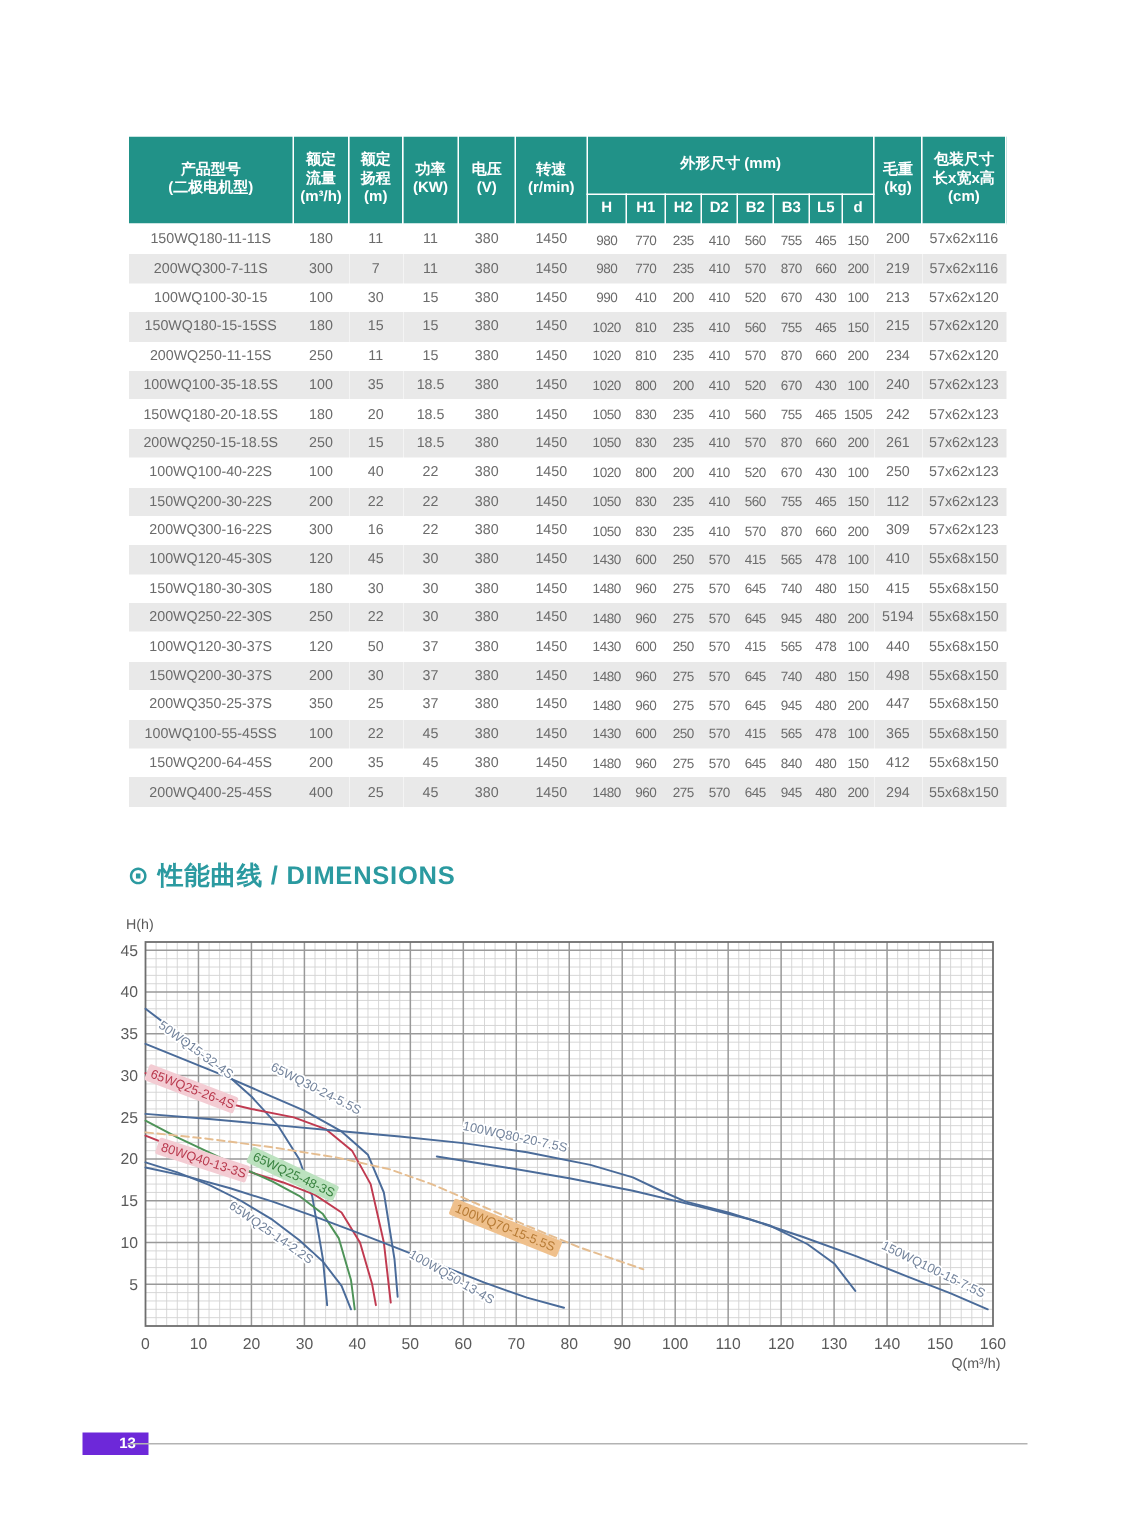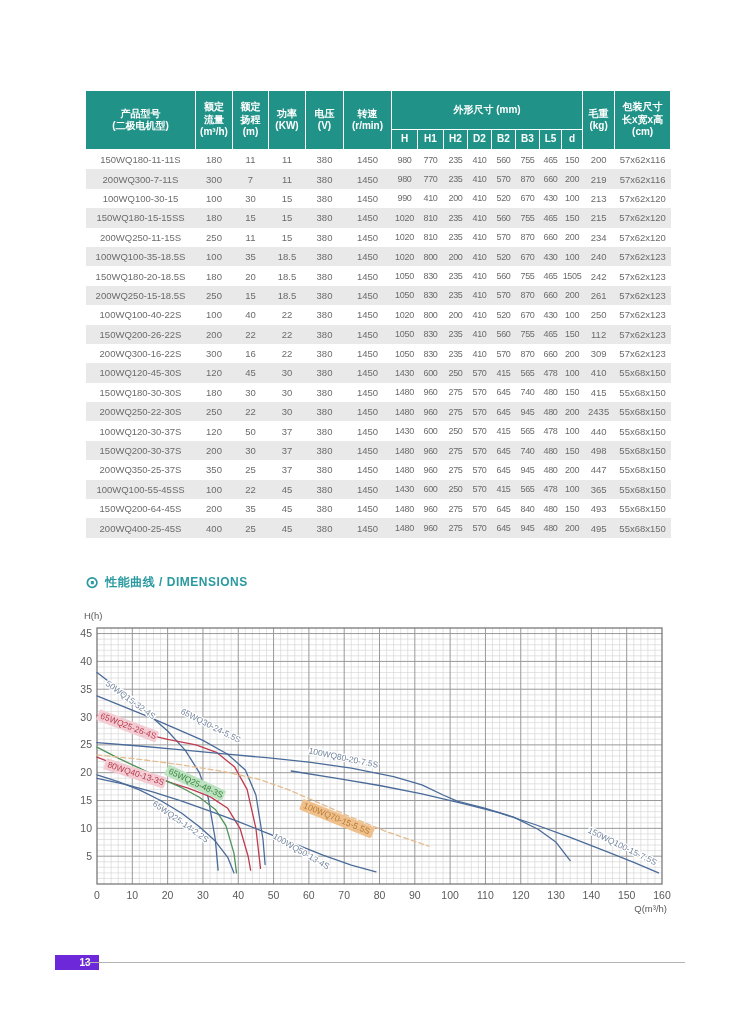--- a/index.html
+++ b/index.html
@@ -16,21 +16,21 @@
   table.spec thead th.sub{height:17px;padding:1px 0;}
   table.spec td{font-size:9.5px;color:#6b6b6b;text-align:center;vertical-align:middle;
     height:19.4px;padding:0;border:none;overflow:hidden;white-space:nowrap;}
   table.spec td:nth-child(n+7):nth-child(-n+14){font-size:9px;letter-spacing:-0.3px;}
   table.spec tbody tr:nth-child(even){background:#e9e9e9;}
 
   
   .sechead{position:absolute;left:85px;top:572px;display:flex;align-items:center;
     color:#2b9aa0;font-weight:bold;}
   .sechead .dot{font-size:17px;margin-right:6px;}
-  .sechead .ttl{font-size:12px;letter-spacing:0.5px;}
+  .sechead .ttl{font-size:17px;letter-spacing:0.5px;}
 
   
   .chart{position:absolute;left:70px;top:610px;width:625px;height:310px;}
   svg text{font-family:"Liberation Sans","DejaVu Sans",sans-serif;}
 
   
   .pagenum{position:absolute;left:55px;top:955px;width:28px;height:15px;background:#6d28d9;
     color:#fff;font-size:10px;font-weight:bold;display:flex;align-items:center;justify-content:center;padding-left:16px;}
   .footrule{position:absolute;left:85px;top:962px;width:600px;height:1px;background:#b3b3b3;}
 </style>
@@ -250,21 +250,21 @@
             <td>200</td>
             <td>410</td>
             <td>520</td>
             <td>670</td>
             <td>430</td>
             <td>100</td>
             <td>250</td>
             <td>57x62x123</td>
           </tr>
           <tr>
-            <td>150WQ200-26-22S</td>
+            <td>150WQ200-30-22S</td>
             <td>200</td>
             <td>22</td>
             <td>22</td>
             <td>380</td>
             <td>1450</td>
             <td>1050</td>
             <td>830</td>
             <td>235</td>
             <td>410</td>
             <td>560</td>
@@ -336,21 +336,21 @@
             <td>380</td>
             <td>1450</td>
             <td>1480</td>
             <td>960</td>
             <td>275</td>
             <td>570</td>
             <td>645</td>
             <td>945</td>
             <td>480</td>
             <td>200</td>
-            <td>2435</td>
+            <td>5194</td>
             <td>55x68x150</td>
           </tr>
           <tr>
             <td>100WQ120-30-37S</td>
             <td>120</td>
             <td>50</td>
             <td>37</td>
             <td>380</td>
             <td>1450</td>
             <td>1430</td>
@@ -426,39 +426,39 @@
             <td>380</td>
             <td>1450</td>
             <td>1480</td>
             <td>960</td>
             <td>275</td>
             <td>570</td>
             <td>645</td>
             <td>840</td>
             <td>480</td>
             <td>150</td>
-            <td>493</td>
+            <td>412</td>
             <td>55x68x150</td>
           </tr>
           <tr>
             <td>200WQ400-25-45S</td>
             <td>400</td>
             <td>25</td>
             <td>45</td>
             <td>380</td>
             <td>1450</td>
             <td>1480</td>
             <td>960</td>
             <td>275</td>
             <td>570</td>
             <td>645</td>
             <td>945</td>
             <td>480</td>
             <td>200</td>
-            <td>495</td>
+            <td>294</td>
             <td>55x68x150</td>
           </tr>
         </tbody>
     </table>
   </div>
 
   <div class="sechead">
     <span class="dot">⊙</span>
     <span class="ttl">性能曲线 / DIMENSIONS</span>
   </div>

